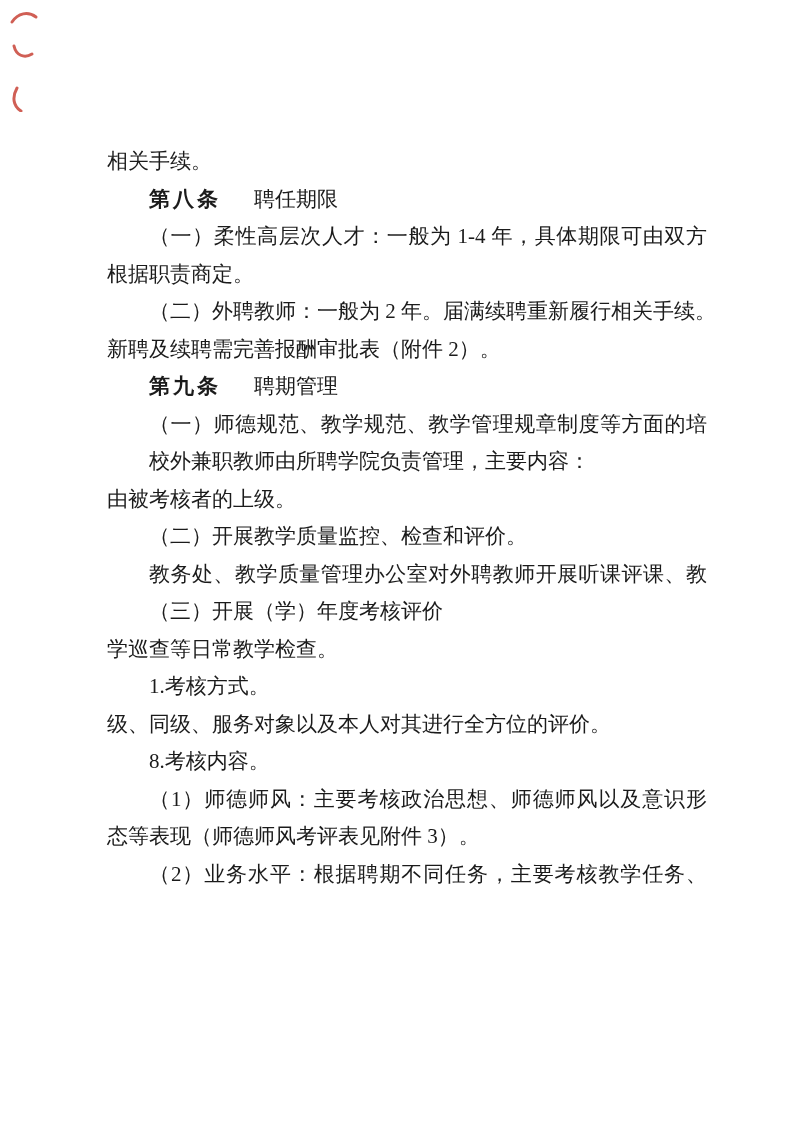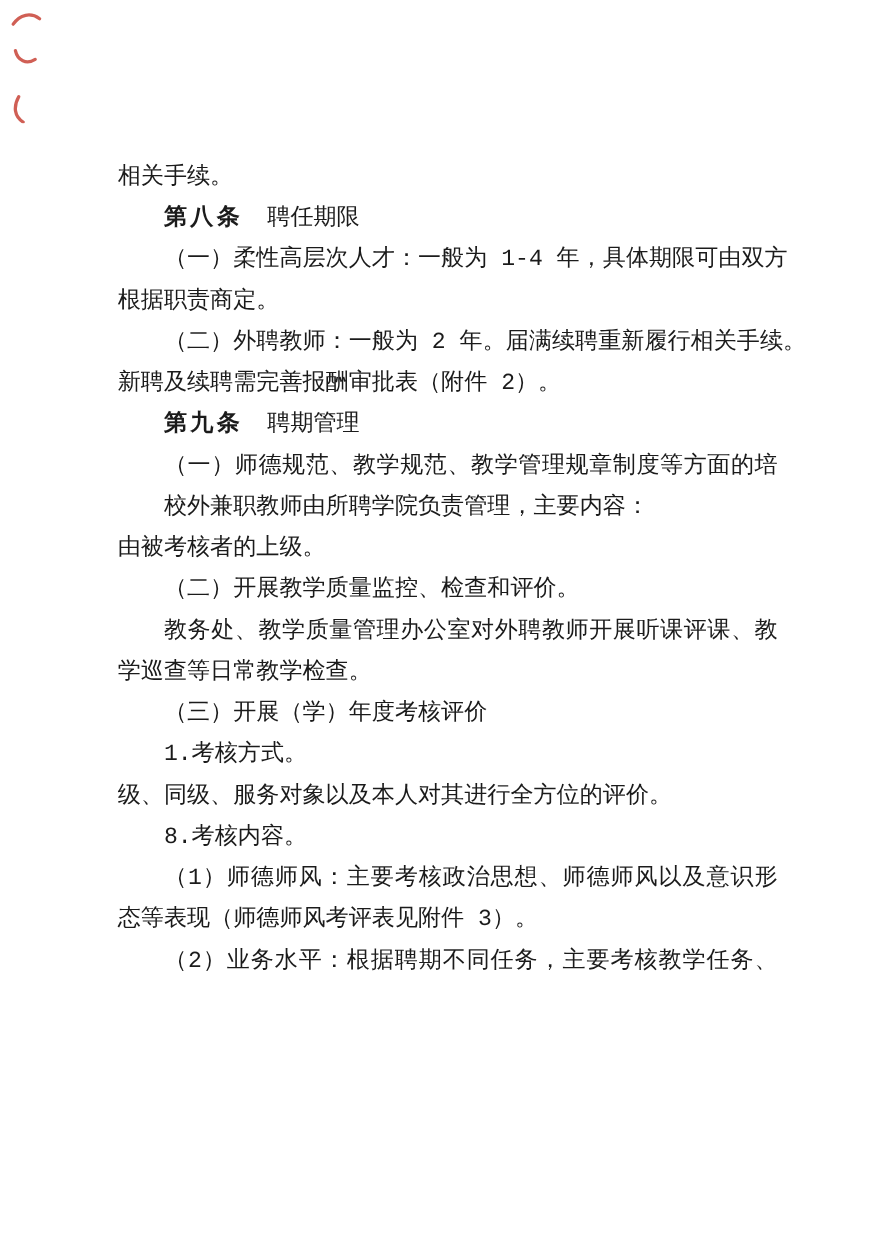--- a/index.html
+++ b/index.html
@@ -6,21 +6,21 @@
     margin: 0;
     padding: 0;
     background: #ffffff;
   }
   .page {
     position: relative;
     width: 794px;
     height: 944px;
     background: #ffffff;
     overflow: hidden;
-    font-family: Liberation Mono, monospace;
+    font-family: Liberation Serif, serif;
     color: #1b1b1b;
   }
   .red-marks {
     position: absolute;
     left: 5px;
     top: 6px;
     width: 40px;
     height: 106px;
   }
   .doc-body {
@@ -39,21 +39,21 @@
     padding-left: 42px;
   }
   .just {
     text-align: justify;
     text-align-last: justify;
     -moz-text-align-last: justify;
   }
   .article-label {
     font-weight: 700;
     letter-spacing: 3px;
-    margin-right: 22px;
+    margin-right: 33px;
   }
   .page-footer {
     position: absolute;
     top: 1036px;
     right: 110px;
     font-size: 20px;
     line-height: 24px;
     color: #1b1b1b;
   }
 </style>
@@ -76,22 +76,22 @@
       <div class="line indent just">（一）柔性高层次人才：一般为 1-4 年，具体期限可由双方</div>
       <div class="line">根据职责商定。</div>
       <div class="line indent just">（二）外聘教师：一般为 2 年。届满续聘重新履行相关手续。</div>
       <div class="line">新聘及续聘需完善报酬审批表（附件 2）。</div>
       <div class="line indent"><span class="article-label">第九条</span><span>聘期管理</span></div>
       <div class="line indent just">（一）师德规范、教学规范、教学管理规章制度等方面的培</div>
       <div class="line indent">校外兼职教师由所聘学院负责管理，主要内容：</div>
       <div class="line">由被考核者的上级。</div>
       <div class="line indent">（二）开展教学质量监控、检查和评价。</div>
       <div class="line indent just">教务处、教学质量管理办公室对外聘教师开展听课评课、教</div>
+      <div class="line indent">（三）开展（学）年度考核评价</div>
       <div class="line">学巡查等日常教学检查。</div>
-      <div class="line indent">（三）开展（学）年度考核评价</div>
       <div class="line indent">1.考核方式。</div>
       <div class="line">级、同级、服务对象以及本人对其进行全方位的评价。</div>
       <div class="line indent">8.考核内容。</div>
       <div class="line indent just">（1）师德师风：主要考核政治思想、师德师风以及意识形</div>
       <div class="line">态等表现（师德师风考评表见附件 3）。</div>
       <div class="line indent just">（2）业务水平：根据聘期不同任务，主要考核教学任务、</div>
     </div>
 
   <div class="page-footer">—7—</div>
 

